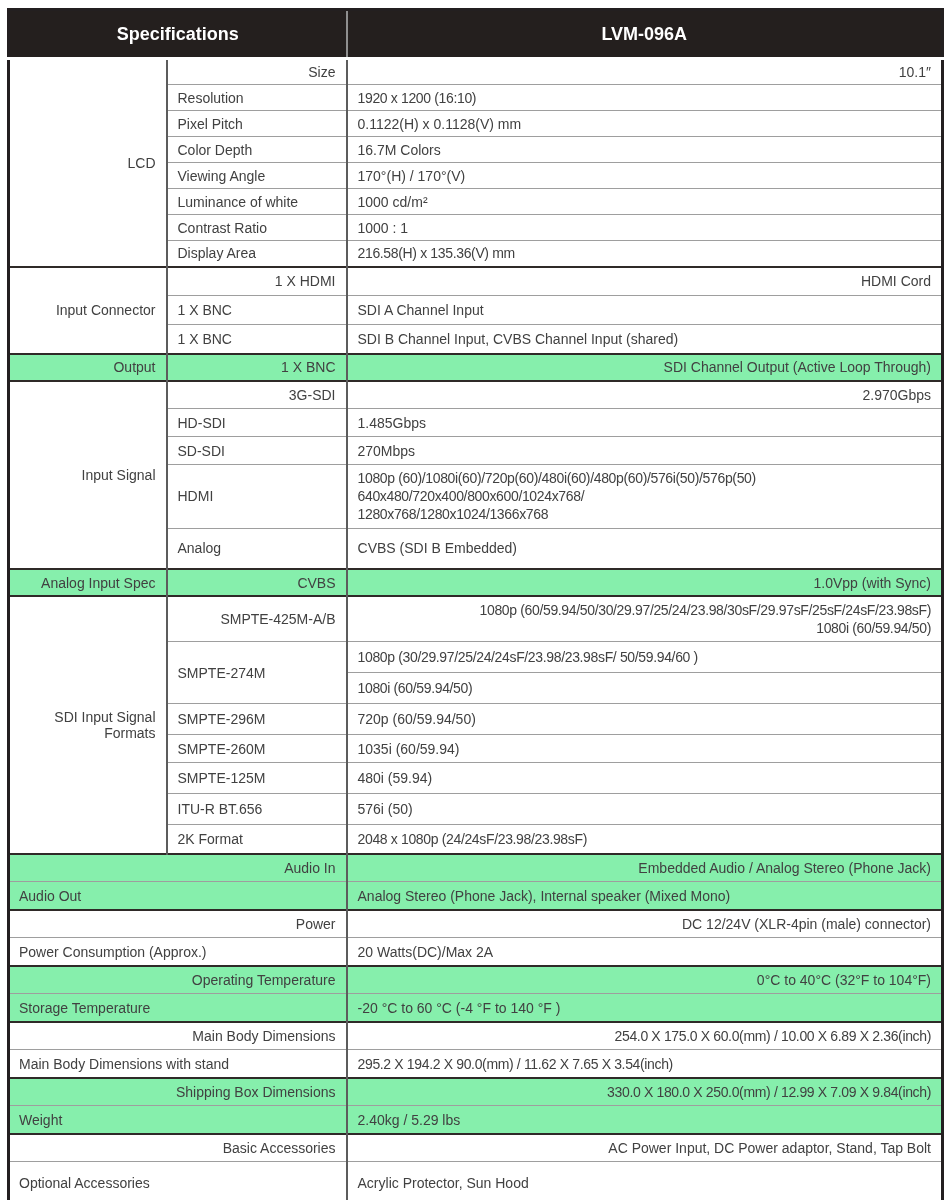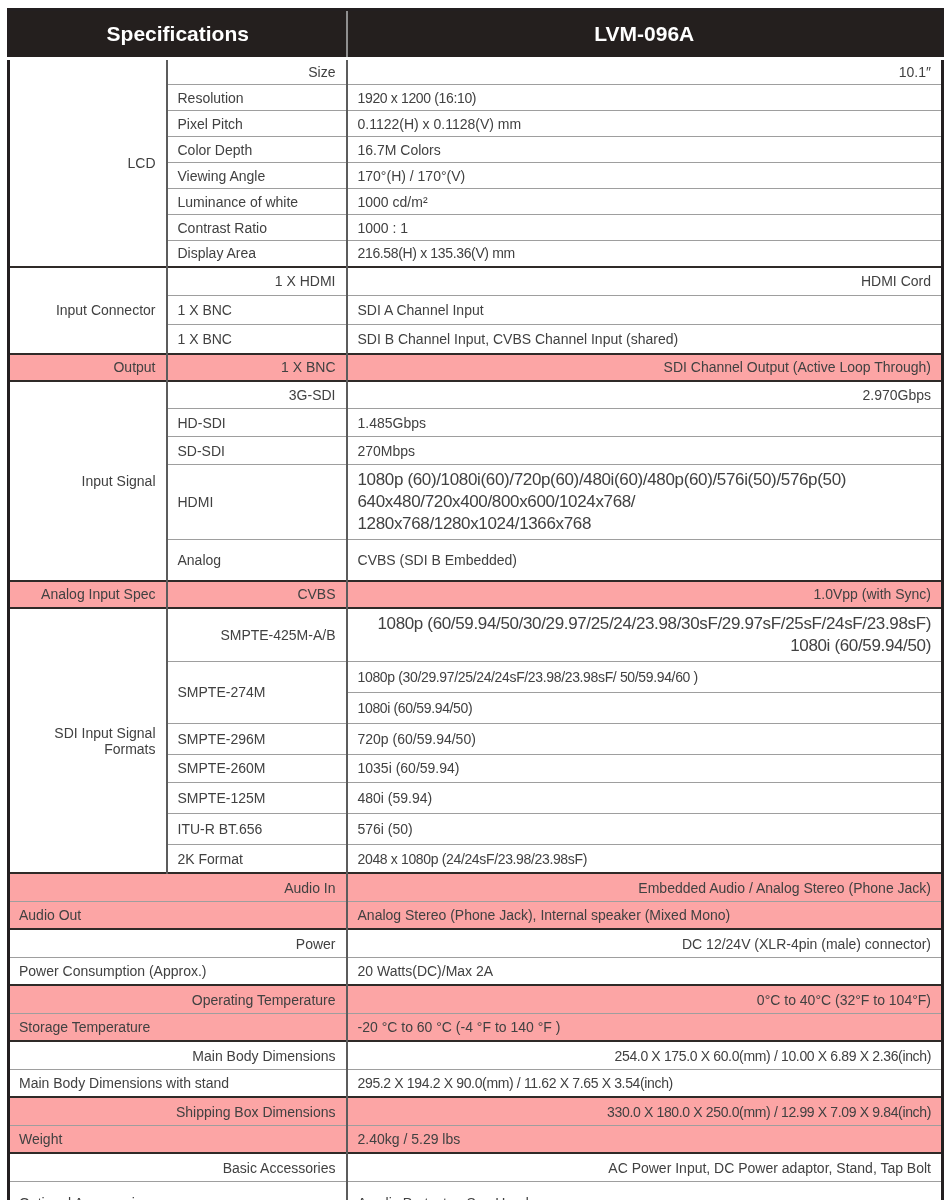--- a/index.html
+++ b/index.html
@@ -12,41 +12,41 @@
     border:3px solid #231f20;
     color:#414141;
     font-size:14px;
   }
   col.c1{width:158px;}
   col.c2{width:180px;}
   col.c3{width:auto;}
   thead th{
     background:#241f1e;
     color:#ffffff;
-    font-size:21px;
+    font-size:18px;
     font-weight:bold;
     height:44px;
     text-align:center;
     border-bottom:3px solid #ffffff;
   }
   thead th.model{border-left:2px solid #8f8f8f;}
   td{
     border-top:1px solid #9e9e9e;
     padding:2px 10px;
     vertical-align:middle;
     background:#ffffff;
     overflow:hidden;
   }
   tr.sec td{border-top:2px solid #2f2a28;text-align:right;}
-  tr.shade td{background:#fca5a5;}
+  tr.shade td{background:#86efac;}
   td.bv{border-right:2px solid #5c5c5c;}
   td.lbl{padding-left:9px;}
   td.ml{
     white-space:pre-line;
-    font-size:17px;
+    font-size:14px;
     line-height:1.3;
     padding-top:4px;
     padding-bottom:4px;
   }
   .cond{letter-spacing:-0.35px;}
   tr.r26{height:26px;} tr.r29{height:29px;} tr.r27{height:27px;}
   tr.r28{height:28px;} tr.r55{height:55px;} tr.r25{height:41px;}
   tr.r43{height:43px;} tr.r31{height:31px;} tr.r44{height:44px;}
 </style>
 </head>

